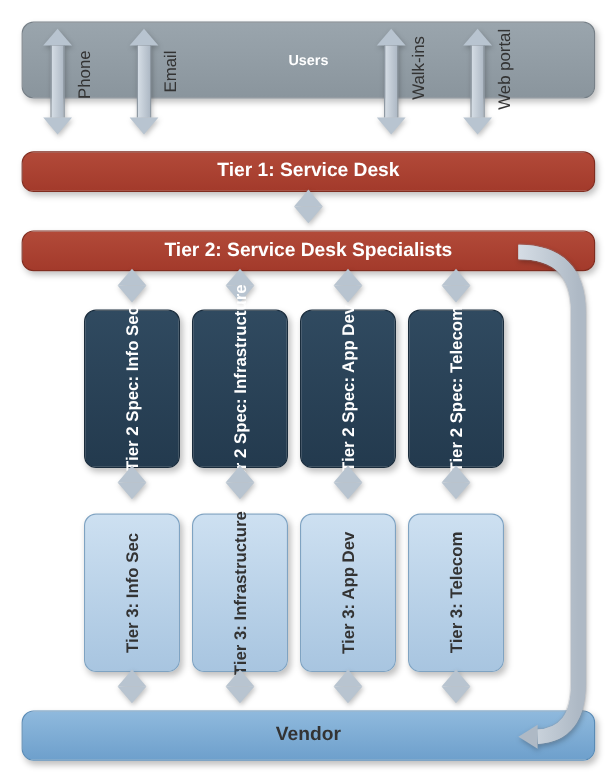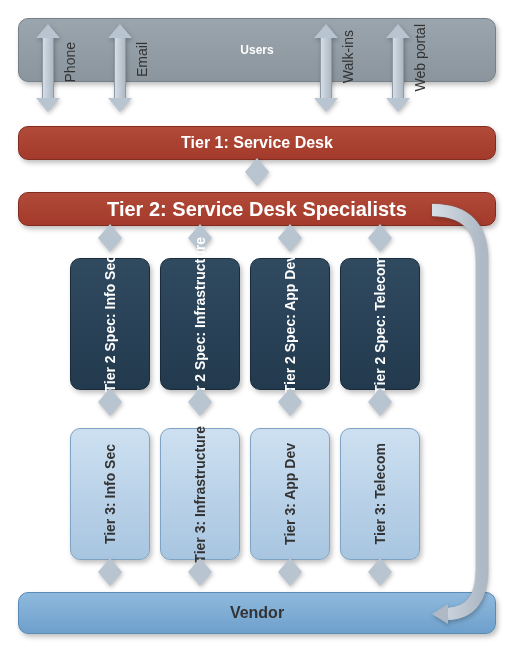--- a/index.html
+++ b/index.html
@@ -128,21 +128,21 @@
   <span class="hlabel" style="font-size:16px;">Tier 1: Service Desk</span>
 </div>
 
 <div class="arrow arrow-short" style="left:245px; top:158px;">
   <div class="arrow-head-up"></div>
     <div class="arrow-stem"></div>
     <div class="arrow-head-down"></div>
 </div>
 
 <div class="box tier2-box" style="left:18px; top:192px; width:478px; height:34px;">
-  <span class="hlabel" style="font-size:20px;">Tier 2: Service Desk Specialists</span>
+  <span class="hlabel" style="font-size:16px;">Tier 2: Service Desk Specialists</span>
 </div>
 
 <div class="arrow arrow-short" style="left:98px; top:224px;">
   <div class="arrow-head-up"></div>
     <div class="arrow-stem"></div>
     <div class="arrow-head-down"></div>
 </div>
 <div class="arrow arrow-short" style="left:188px; top:224px;">
   <div class="arrow-head-up"></div>
     <div class="arrow-stem"></div>

